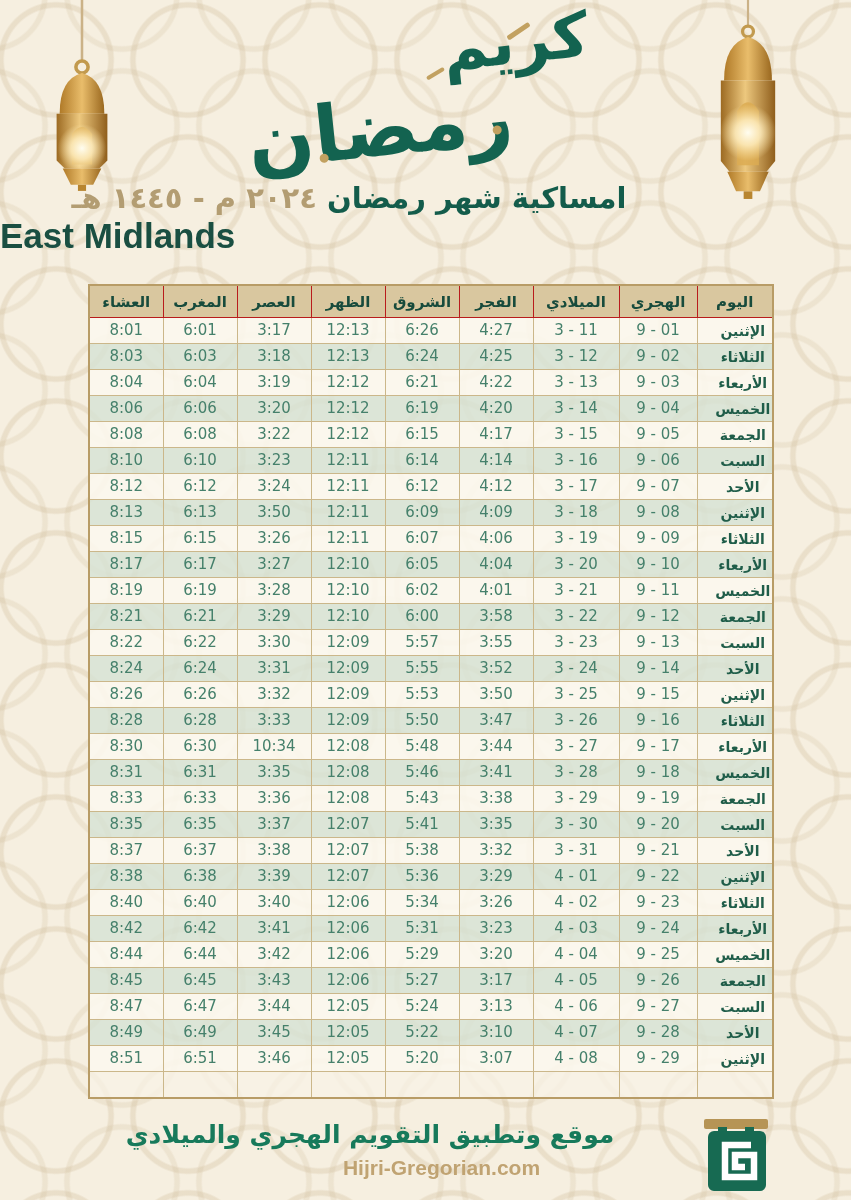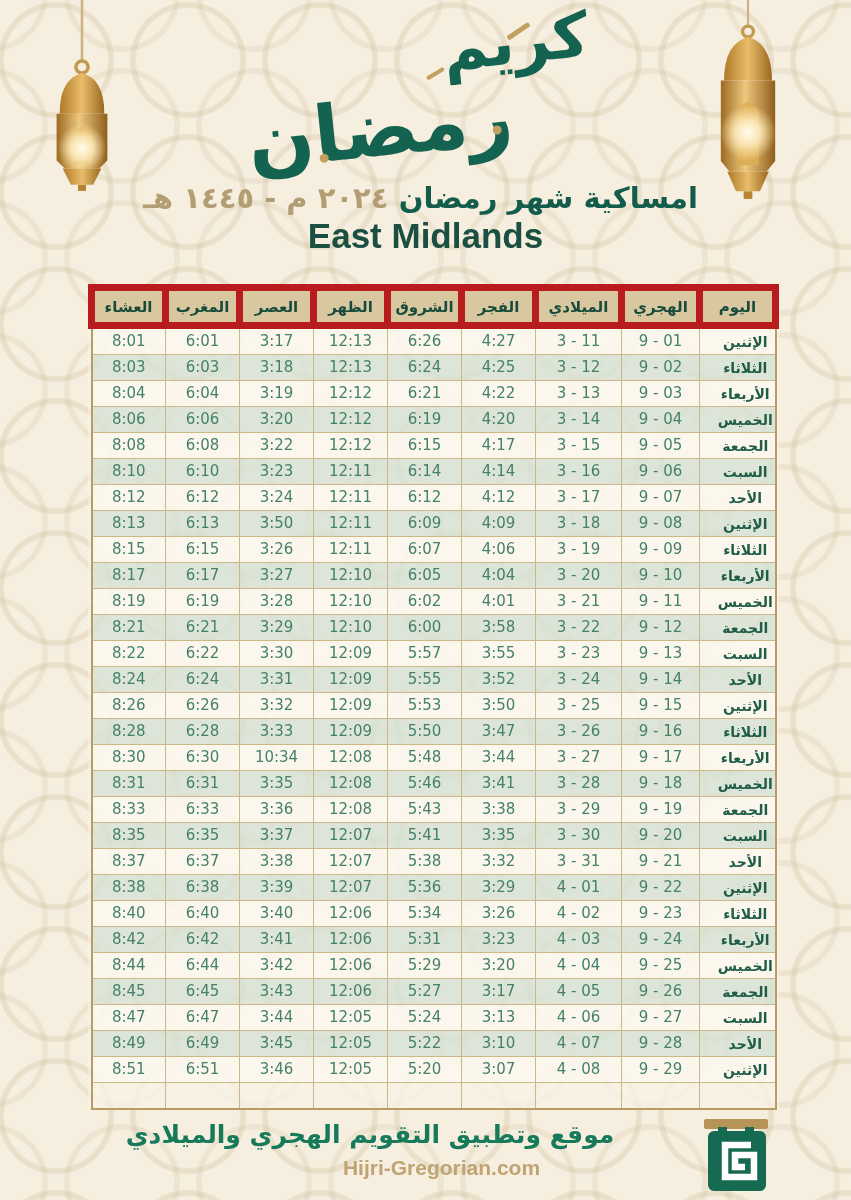--- a/index.html
+++ b/index.html
@@ -17,30 +17,30 @@
   .lantern.left{left:48px;width:68px;height:198px;}
   .lantern.right{left:698px;width:100px;height:212px;}
   .callig{position:absolute;left:218px;top:14px;width:430px;height:168px;transform:rotate(-6deg);color:#136350;}
   .callig .w2{position:absolute;right:54px;top:0;font-size:62px;font-weight:bold;}
   .callig .w1{position:absolute;left:26px;top:64px;font-size:78px;font-weight:bold;letter-spacing:-2px;}
   .orn{position:absolute;background:#c2a160;border-radius:2px;}
   .orn.o1{width:26px;height:5px;right:110px;top:24px;transform:rotate(-28deg);}
   .orn.o2{width:20px;height:4px;right:200px;top:58px;transform:rotate(-25deg);}
   .orn.o3{width:9px;height:9px;border-radius:50%;right:150px;top:118px;}
   .orn.o4{width:9px;height:9px;border-radius:50%;left:96px;top:128px;}
-  .title-line{position:absolute;left:0;top:181px;width:698px;text-align:right;font-size:29px;font-weight:bold;direction:rtl;}
+  .title-line{position:absolute;left:0;top:181px;width:698px;text-align:center;font-size:29px;font-weight:bold;direction:rtl;}
   .title-ar{color:#135c4b;}
   .title-gold{color:#b39d72;}
-  .location{position:absolute;left:0;top:216px;width:851px;text-align:center;
+  .location{position:absolute;left:0;top:216px;width:851px;
     font-family:"Liberation Sans",sans-serif;font-size:35px;font-weight:bold;color:#1a4f42;}
   .timetable-wrap{position:absolute;left:88px;top:284px;width:684px;}
   table{width:100%;border-collapse:collapse;table-layout:fixed;direction:rtl;
     border:2px solid #b89c66;background:rgba(250,246,236,.45);}
   th{background:#d9c79f;color:#174b3c;font-size:15px;font-weight:bold;height:31px;
-     border:7px solid #b91c1c;text-align:center;padding:0;}
+     border:1px solid #b91c1c;text-align:center;padding:0;}
   td{height:25px;font-size:15px;color:#45806b;text-align:center;border:1px solid #cbb78a;padding:0;line-height:1;}
   tr.odd{background:rgba(251,248,238,.82);}
   tr.even{background:rgba(203,221,207,.62);}
   td.day-cell{color:#1f5d49;font-weight:bold;font-size:14px;padding-left:16px;}
   tr.empty td{background:rgba(248,243,230,.55);}
   .footer-ar{position:absolute;left:0;top:1120px;width:740px;text-align:center;
     font-size:25px;font-weight:bold;color:#177a5b;direction:rtl;}
   .footer-url{position:absolute;left:0;top:1156px;width:851px;text-align:center;
     font-family:"Liberation Sans",sans-serif;font-size:21px;font-weight:bold;color:#c0a372;padding-left:16px;}
   .logo{position:absolute;left:698px;top:1114px;width:76px;height:82px;}

